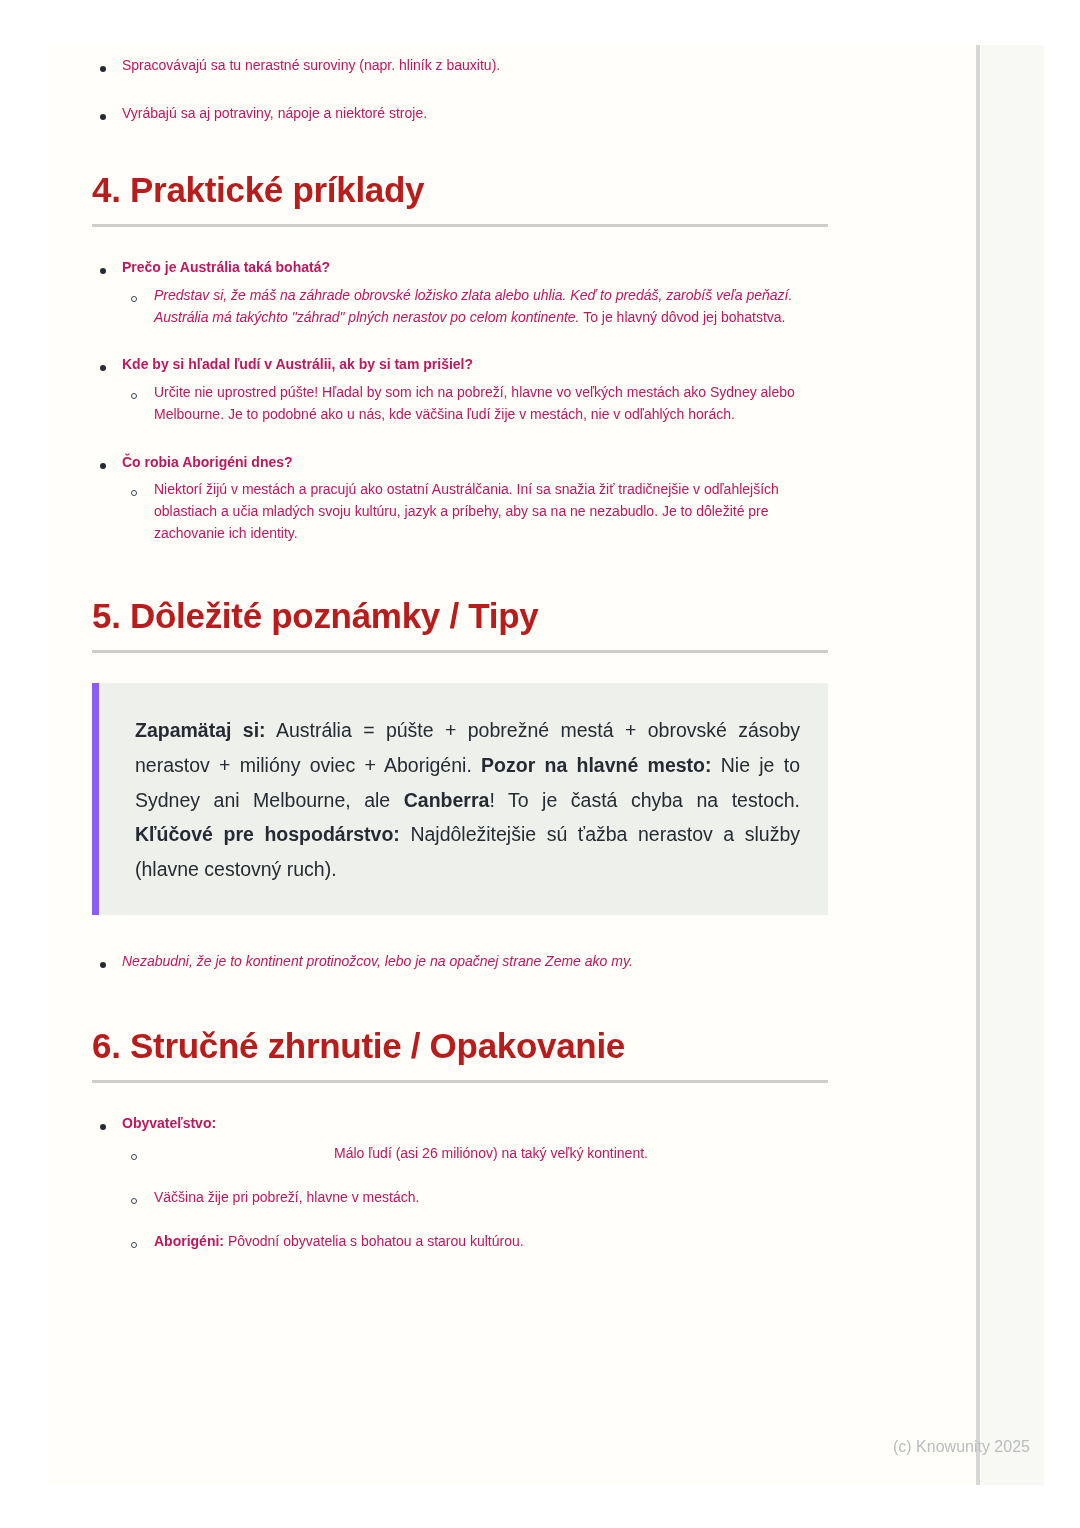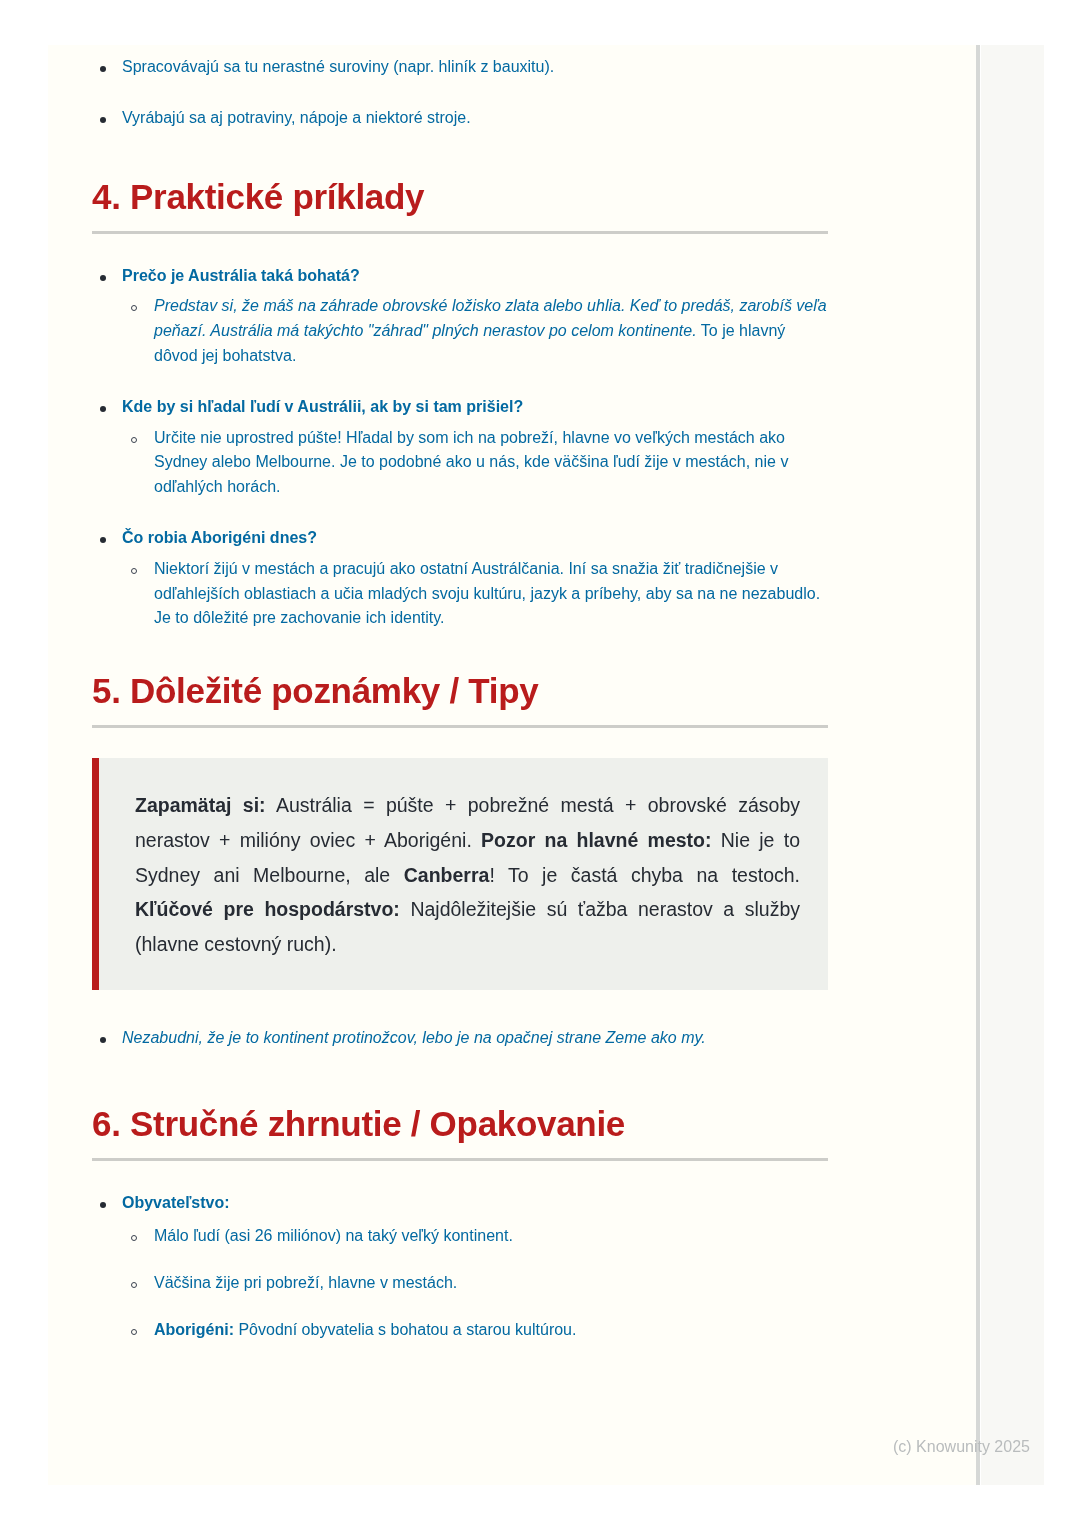--- a/index.html
+++ b/index.html
@@ -46,23 +46,23 @@
   #content {
     position: absolute;
     left: 92px;
     top: 45px;
     width: 736px;
     box-sizing: border-box;
   }
 
   
   .body-text {
-    font-size: 16px;
+    font-size: 14px;
     line-height: 1.55;
-    color: #0369a1;
+    color: #be185d;
   }
   .bold { font-weight: bold; }
   .ital { font-style: italic; }
 
   
   ul.lvl1 {
     list-style: none;
     margin: 0;
     padding: 0;
   }
@@ -122,21 +122,21 @@
     background: #cdcdc9;
     margin-top: 14px;
     width: 736px;
   }
   .h-block { margin-top: 48px; margin-bottom: 30px; }
   .h-block-first { margin-top: 46px; margin-bottom: 30px; }
 
   
   .callout {
     background: #eef0ec;
-    border-left: 7px solid #b91c1c;
+    border-left: 7px solid #8b5cf6;
     padding: 30px 28px 28px 36px;
     box-sizing: border-box;
     width: 736px;
     margin-top: 0;
   }
   .callout p {
     margin: 0;
     font-size: 19.5px;
     line-height: 1.78;
     color: #262b33;
@@ -191,21 +191,21 @@
       </ul>
     </li>
     <li style="margin-bottom:9px;">
       <div class="body-text bold">Čo robia Aborigéni dnes?</div>
       <ul class="lvl2">
         <li class="body-text"><span>Niektorí žijú v mestách a pracujú ako ostatní Austrálčania. Iní sa snažia žiť tradičnejšie v odľahlejších oblastiach a učia mladých svoju kultúru, jazyk a príbehy, aby sa na ne nezabudlo. Je to dôležité pre zachovanie ich identity.</span></li>
       </ul>
     </li>
   </ul>
 
-  <div class="h-block" style="margin-top:40px;">
+  <div class="h-block" style="margin-top:52px;">
     <div class="section-heading">5. Dôležité poznámky / Tipy</div>
     <div class="heading-rule"></div>
   </div>
 
   <div class="callout">
     <p><span class="bold">Zapamätaj si:</span><span> Austrália = púšte + pobrežné mestá + obrovské zásoby nerastov + milióny oviec + Aborigéni. </span><span class="bold">Pozor na hlavné mesto:</span><span> Nie je to Sydney ani Melbourne, ale </span><span class="bold">Canberra</span><span>! To je častá chyba na testoch. </span><span class="bold">Kľúčové pre hospodárstvo:</span><span> Najdôležitejšie sú ťažba nerastov a služby (hlavne cestovný ruch).</span></p>
   </div>
 
   <ul class="lvl1" style="margin-top:36px;">
     <li class="body-text ital" style="margin-bottom:8px;">
@@ -215,21 +215,21 @@
 
   <div class="h-block" style="margin-top:54px;">
     <div class="section-heading">6. Stručné zhrnutie / Opakovanie</div>
     <div class="heading-rule"></div>
   </div>
 
   <ul class="lvl1">
     <li style="margin-bottom:0;">
       <div class="body-text bold">Obyvateľstvo:</div>
       <ul class="lvl2" style="margin-top:8px;">
-        <li class="body-text" style="margin-bottom:22px;">
+        <li class="body-text" style="margin-bottom:22px;text-align:center;">
           <span>Málo ľudí (asi 26 miliónov) na taký veľký kontinent.</span>
         </li>
         <li class="body-text" style="margin-bottom:22px;">
           <span>Väčšina žije pri pobreží, hlavne v mestách.</span>
         </li>
         <li class="body-text" style="margin-bottom:0;">
           <span class="bold">Aborigéni:</span><span> Pôvodní obyvatelia s bohatou a starou kultúrou.</span>
         </li>
       </ul>
     </li>

